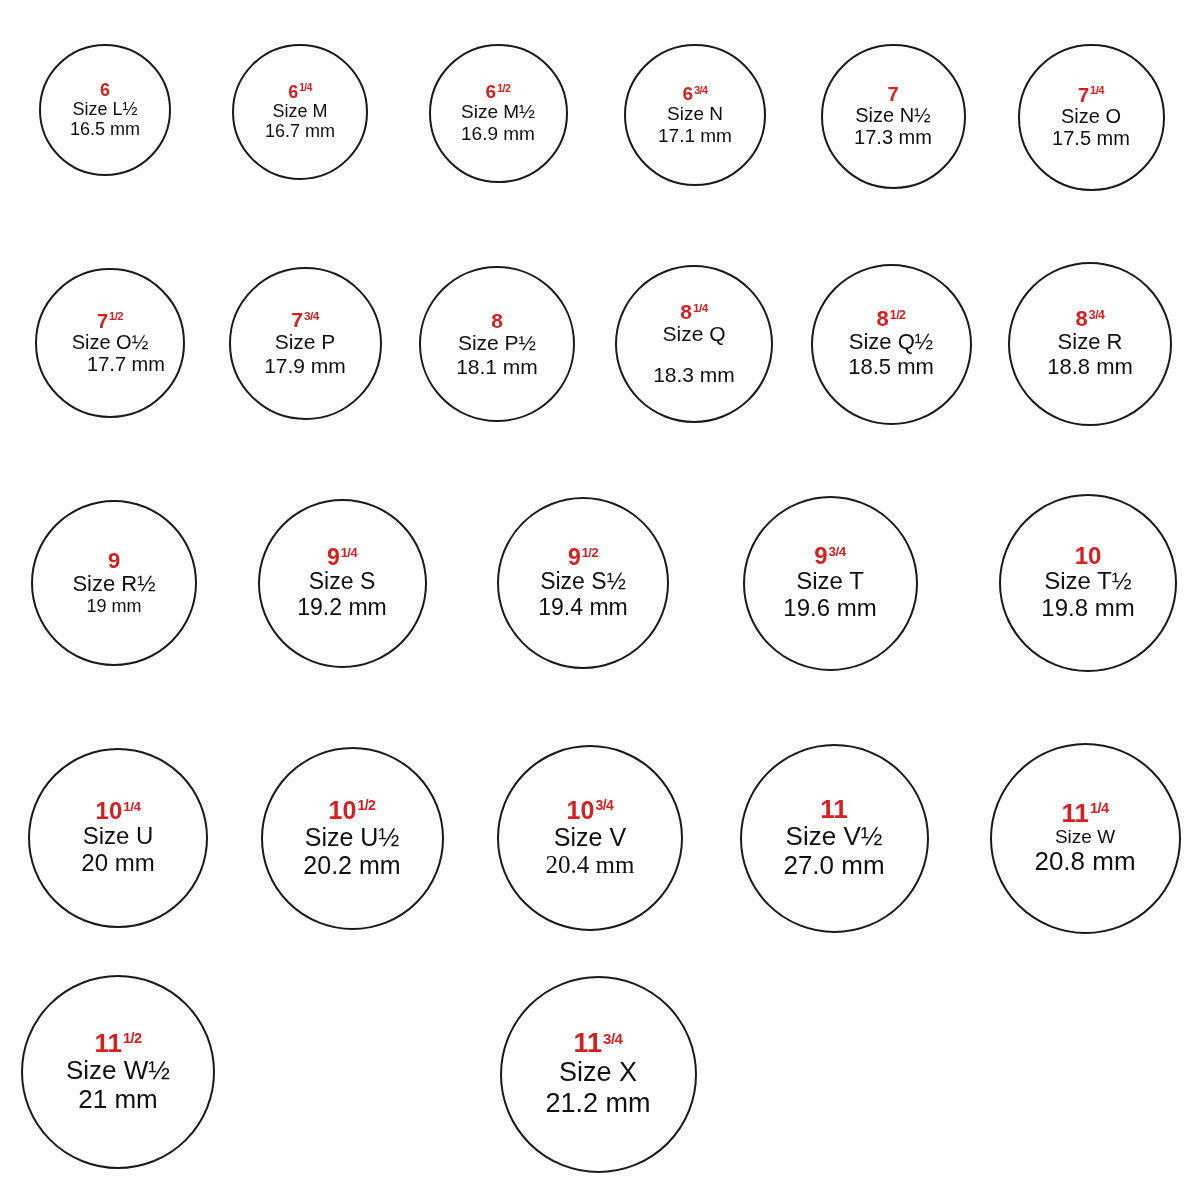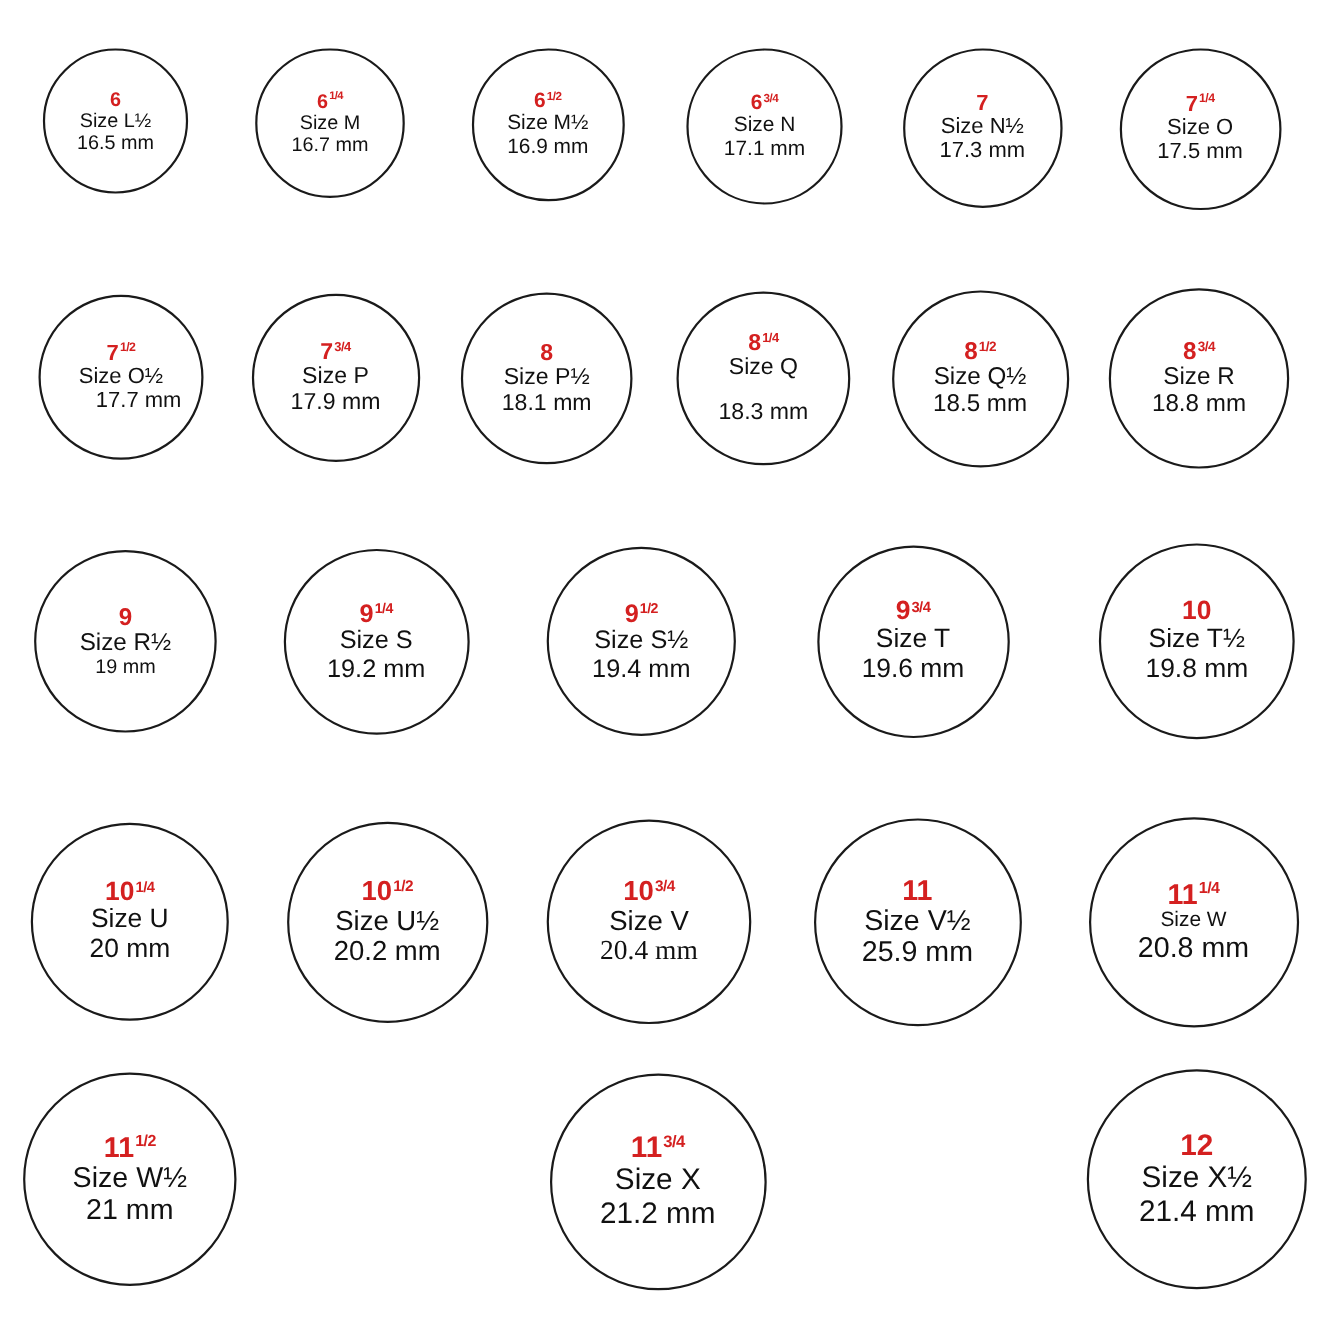--- a/index.html
+++ b/index.html
@@ -216,21 +216,21 @@
         <span class="frac">3/4</span>
       </div>
       <div class="size-label" style="font-size: 25px;">Size V</div>
       <div class="mm-label" style="font-size: 25px; font-family: Liberation Serif, serif;">20.4 mm</div>
     </div>
     <div class="ring" style="width: 189px; height: 189px; left: 739.5px; top: 743.5px;">
       <div class="us" style="font-size: 26px;">
         <span class="whole">11</span>
       </div>
       <div class="size-label" style="font-size: 26px;">Size V½</div>
-      <div class="mm-label" style="font-size: 26px;">25.9 mm</div>
+      <div class="mm-label" style="font-size: 26px;">27.0 mm</div>
     </div>
     <div class="ring" style="width: 191px; height: 191px; left: 989.5px; top: 742.5px;">
       <div class="us" style="font-size: 26px;">
         <span class="whole">11</span>
         <span class="frac">1/4</span>
       </div>
       <div class="size-label" style="font-size: 19px;">Size W</div>
       <div class="mm-label" style="font-size: 26px;">20.8 mm</div>
     </div>
     <div class="ring" style="width: 194px; height: 194px; left: 21px; top: 975px;">
@@ -241,21 +241,14 @@
       <div class="size-label" style="font-size: 26px;">Size W½</div>
       <div class="mm-label" style="font-size: 26px;">21 mm</div>
     </div>
     <div class="ring" style="width: 197px; height: 197px; left: 499.5px; top: 975.5px;">
       <div class="us" style="font-size: 27px;">
         <span class="whole">11</span>
         <span class="frac">3/4</span>
       </div>
       <div class="size-label" style="font-size: 27px;">Size X</div>
       <div class="mm-label" style="font-size: 27px;">21.2 mm</div>
-    </div>
-    <div class="ring" style="width: 200px; height: 200px; left: 988px; top: 972px;">
-      <div class="us" style="font-size: 27px;">
-        <span class="whole">12</span>
-      </div>
-      <div class="size-label" style="font-size: 27px;">Size X½</div>
-      <div class="mm-label" style="font-size: 27px;">21.4 mm</div>
     </div>
   </div>
 
 </body></html>

